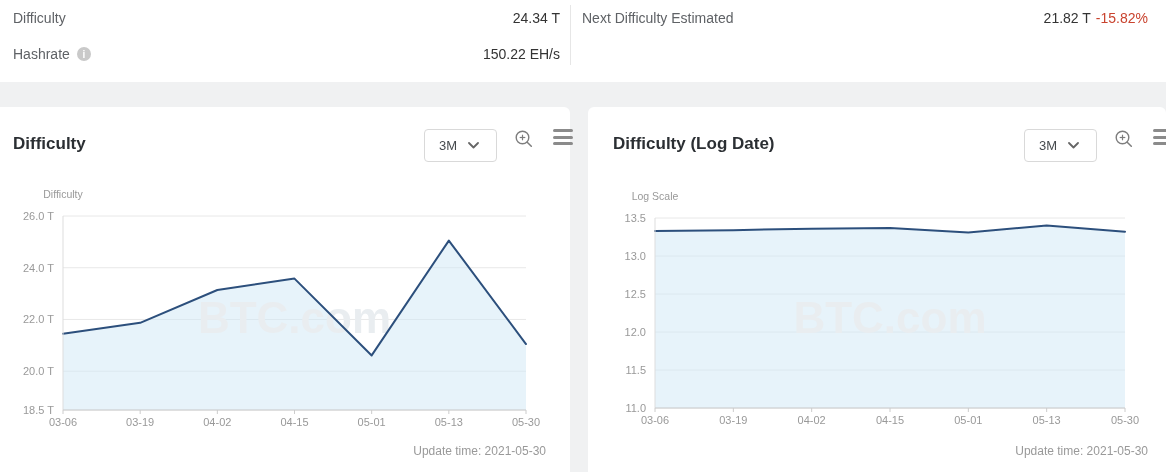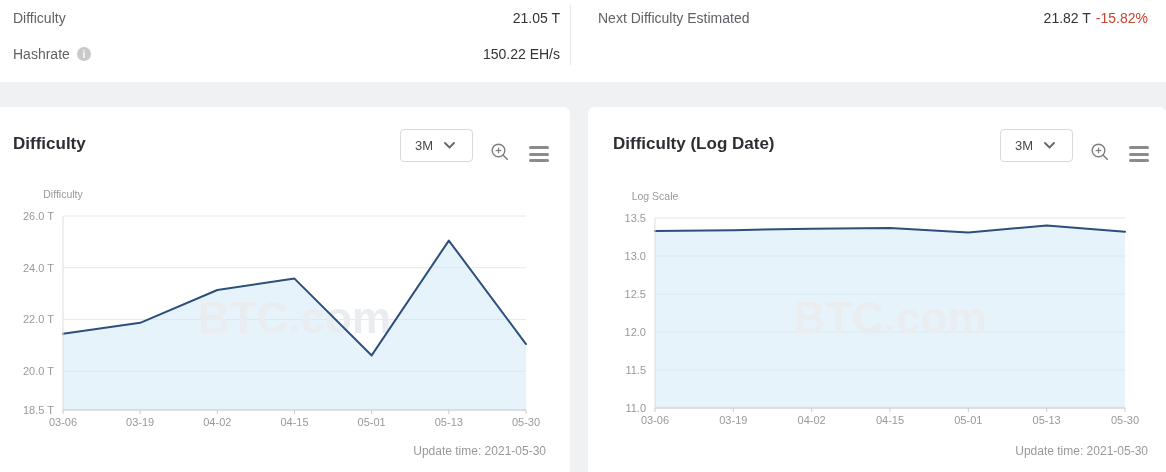--- a/index.html
+++ b/index.html
@@ -11,52 +11,52 @@
   
   .topbar{position:absolute;left:0;top:0;width:1166px;height:82px;background:#fff}
   .col{position:absolute;top:0;height:100%}
   .colL{left:0;width:570px}
   .colR{left:570px;width:596px}
   .tdivider{position:absolute;left:570px;top:5px;width:1px;height:60px;background:#e6e6e6}
   .stat-row{position:absolute;left:0;right:0;display:flex;justify-content:space-between;align-items:center;font-size:14px}
   .row1{top:8px;height:20px}
   .row2{top:44px;height:20px}
   .colL .stat-row{padding-left:13px;padding-right:10px}
-  .colR .stat-row{padding-left:28px;padding-right:18px}
+  .colR .stat-row{padding-left:12px;padding-right:18px}
   .slabel{color:#5f6266;display:flex;align-items:center}
   .svalue{color:#333}
   .schange{margin-left:5px}
   .info{display:inline-flex;width:14px;height:14px;border-radius:50%;background:#c9c9c9;color:#fff;
         font-size:10px;font-weight:bold;align-items:center;justify-content:center;margin-left:7px;cursor:pointer}
   
   .card{position:absolute;top:107px;height:380px;background:#fff;border-radius:6px}
   .card1{left:-12px;width:582px}
   .card2{left:588px;width:578px}
   .card-title{position:absolute;left:25px;top:27px;font-size:17px;font-weight:bold;color:#2b2f33;margin:0}
-  .controls{position:absolute;top:22px;left:412px;height:33px;display:flex;align-items:flex-end}
+  .controls{position:absolute;top:22px;left:436px;height:33px;display:flex;align-items:flex-start}
   .range{width:73px;height:33px;box-sizing:border-box;border:1px solid #d9d9d9;border-radius:4px;background:#fff;
          display:flex;align-items:center;padding-left:14px;font-size:13px;color:#464a4e;cursor:pointer}
   .range .chev{margin-left:11px;display:flex}
   .zoomicon{margin-left:17px;cursor:pointer;display:flex}
   .burger{margin-left:19px;width:20px;cursor:pointer}
   .burger div{height:3px;background:#8b8b8b;border-radius:1.5px;margin-bottom:3.5px}
   .burger div:last-child{margin-bottom:0}
   .chart-wrap{position:absolute;left:0;top:73px}
   .update{position:absolute;top:337px;font-size:12px;color:#999}
   .card1 .update{right:24px}
   .card2 .update{right:18px}
 </style>
 </head>
 <body>
 
 <div class="topbar">
   <div class="col colL">
     <div class="stat-row row1">
       <span class="slabel">Difficulty</span>
-      <span class="svalue">21.05 T</span>
+      <span class="svalue">24.34 T</span>
     </div>
     <div class="stat-row row2">
       <span class="slabel">
         <span>Hashrate</span>
         <span class="info">i</span>
       </span>
       <span class="svalue">150.22 EH/s</span>
     </div>
   </div>
   <div class="tdivider"></div>

